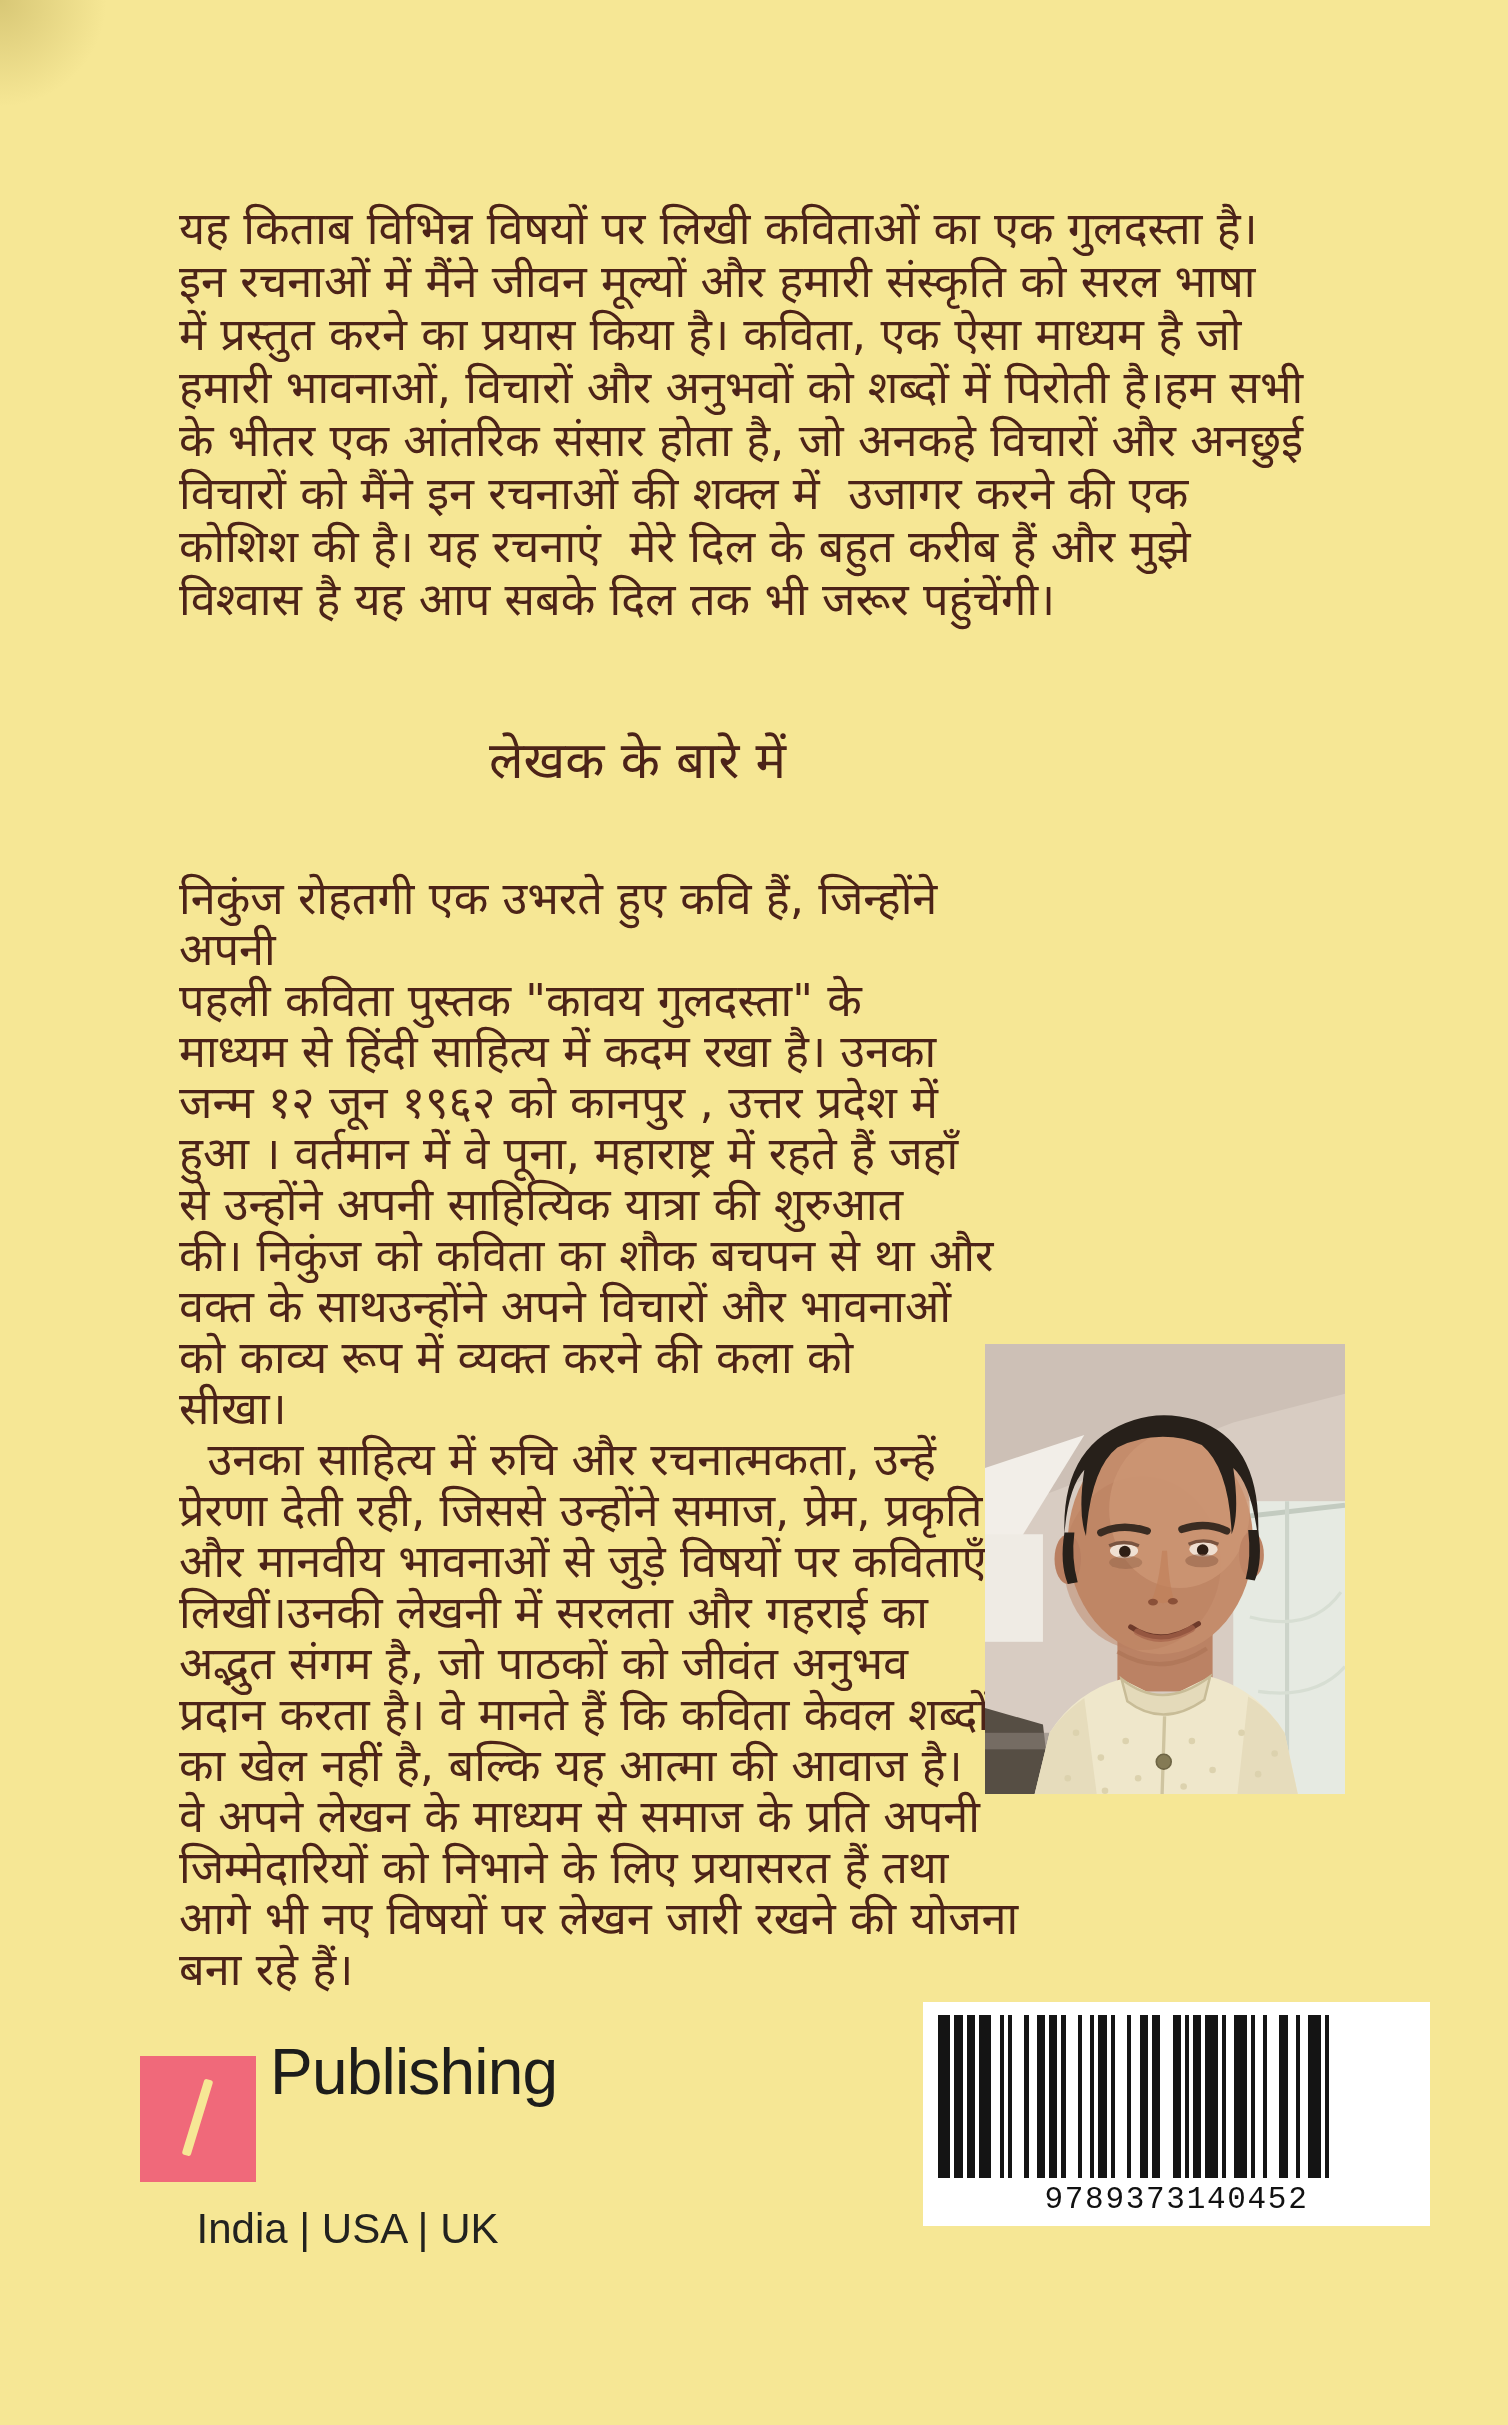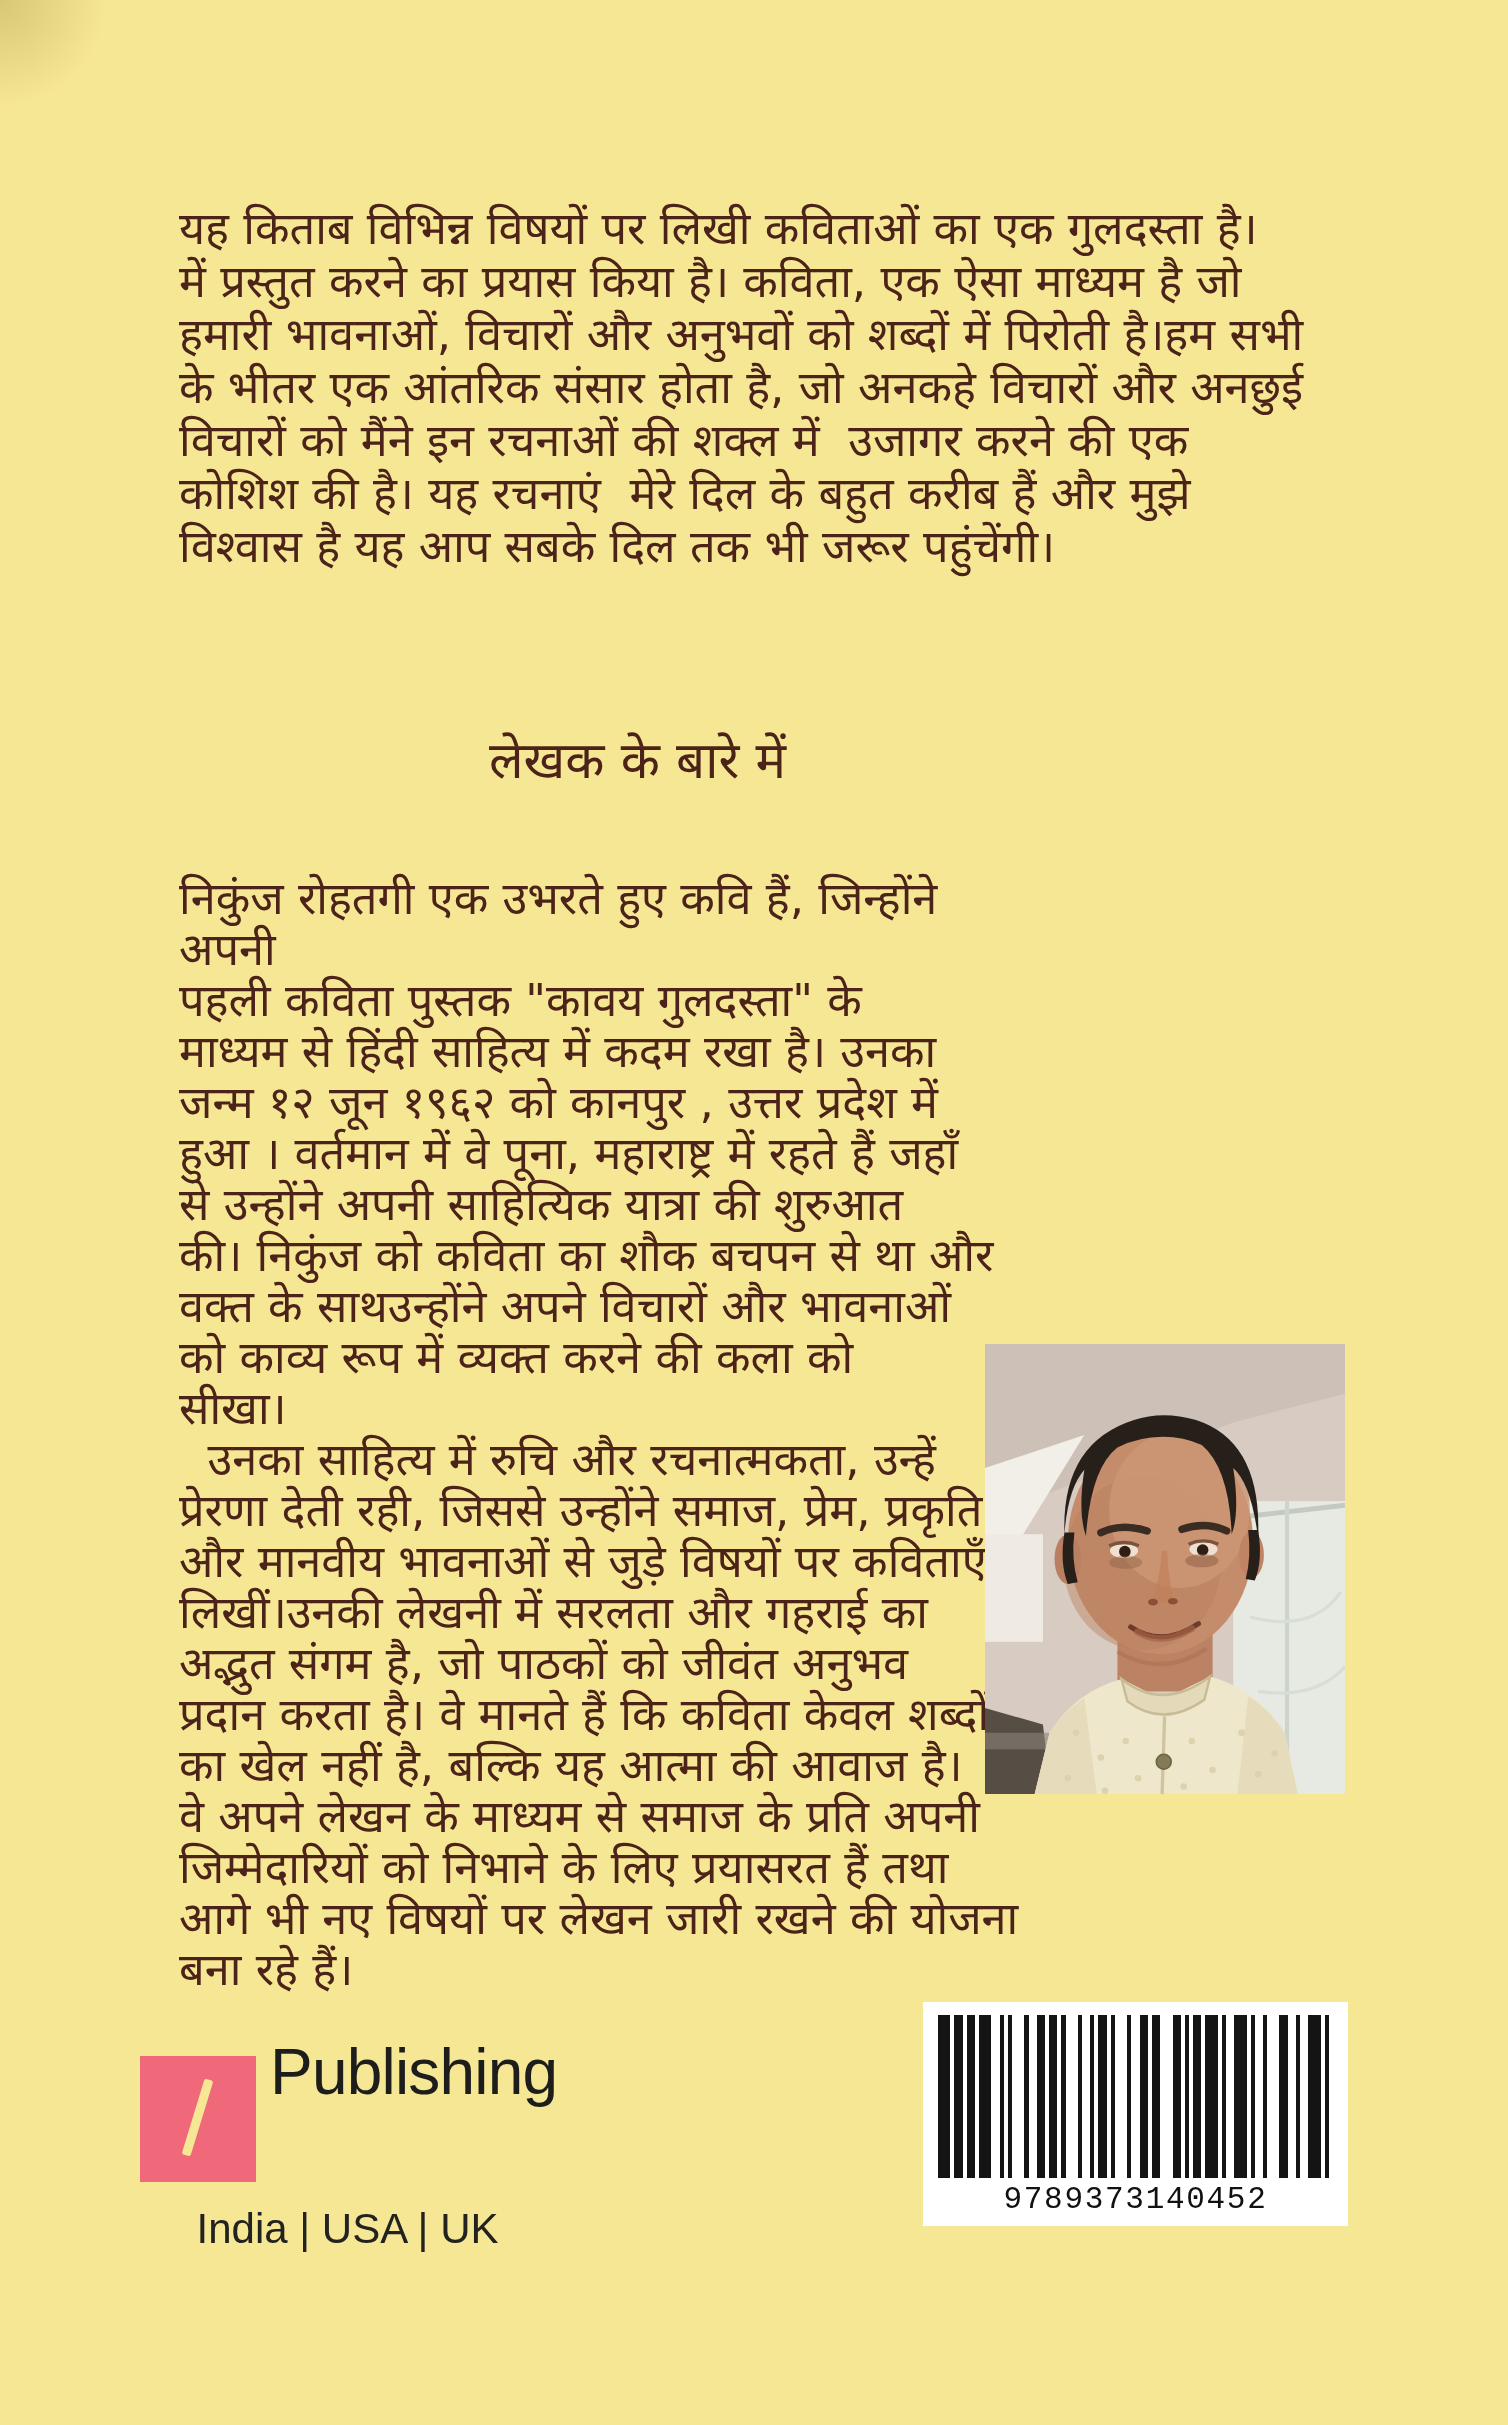--- a/index.html
+++ b/index.html
@@ -54,21 +54,21 @@
     font-size:64px;line-height:74px;letter-spacing:-0.8px;
   }
   .logo-regions{
     position:absolute;left:116px;top:2210px;width:463px;
     text-align:center;
     font-family:"Liberation Sans",sans-serif;
     font-weight:300;color:#22221F;font-size:42px;line-height:38px;
   }
   
   .barcode{
-    position:absolute;left:923px;top:2002px;width:425px;height:224px;
+    position:absolute;left:923px;top:2002px;width:507px;height:224px;
     background:#FFFFFF;
   }
   .bars{
     position:absolute;left:15px;top:13.2px;width:395px;height:163px;
     display:flex;align-items:stretch;
   }
   .bars .b{background:#141414;}
   .bars .s{background:#FFFFFF;}
   .isbn{
     position:absolute;left:0;right:0;top:180px;
@@ -79,20 +79,21 @@
 </style>
 </head>
 <body>
 
 <div class="page">
 
   <div class="corner-shade"></div>
 
   <div class="intro-block">
       <div class="tline">यह किताब विभिन्न विषयों पर लिखी कविताओं का एक गुलदस्ता है।</div>
+      <div class="tline">इन रचनाओं में मैंने जीवन मूल्यों और हमारी संस्कृति को सरल भाषा</div>
       <div class="tline">में प्रस्तुत करने का प्रयास किया है। कविता, एक ऐसा माध्यम है जो</div>
       <div class="tline">हमारी भावनाओं, विचारों और अनुभवों को शब्दों में पिरोती है।हम सभी</div>
       <div class="tline">के भीतर एक आंतरिक संसार होता है, जो अनकहे विचारों और अनछुई</div>
       <div class="tline">विचारों को मैंने इन रचनाओं की शक्ल में  उजागर करने की एक</div>
       <div class="tline">कोशिश की है। यह रचनाएं  मेरे दिल के बहुत करीब हैं और मुझे</div>
       <div class="tline">विश्वास है यह आप सबके दिल तक भी जरूर पहुंचेंगी।</div>
     </div>
 
   <div class="about-heading">लेखक के बारे में</div>
 

